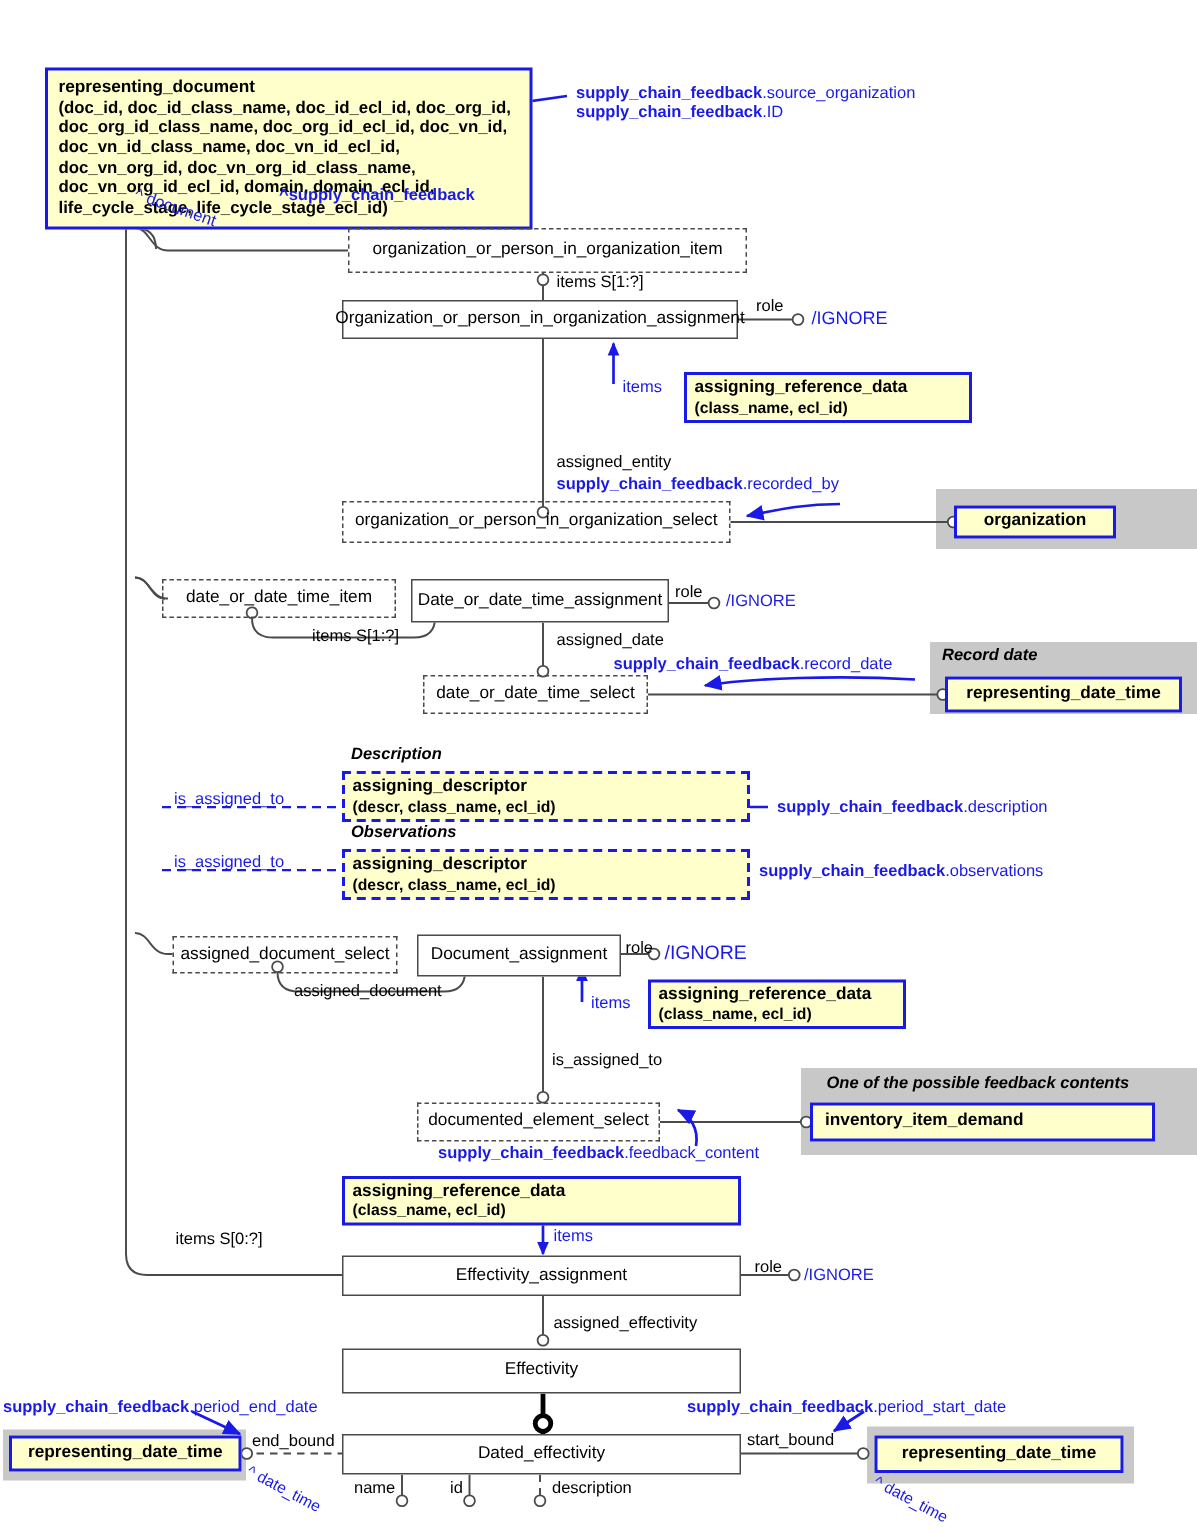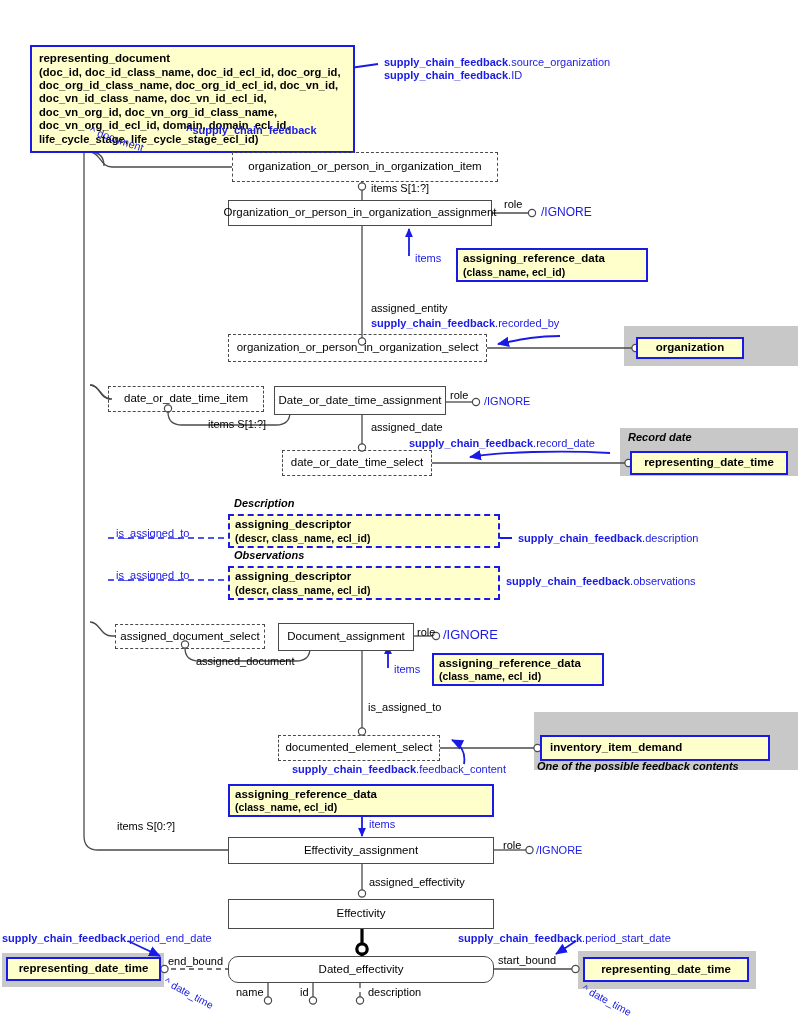--- a/index.html
+++ b/index.html
@@ -86,21 +86,21 @@
 
 <div id="canvas">
 
   <div class="grey-panel" style="left:624px;top:326px;width:174px;height:40px;"></div>
 
   <div class="grey-panel" style="left:620px;top:428px;width:178px;height:48px;">
     <div class="lbl lbl-ital" style="left:8px;top:3px;">Record date</div>
   </div>
 
   <div class="grey-panel" style="left:534px;top:712px;width:264px;height:58px;">
-    <div class="lbl lbl-ital" style="left:3px;top:4px;margin-top:44px;">One of the possible feedback contents</div>
+    <div class="lbl lbl-ital" style="left:17px;top:4px;">One of the possible feedback contents</div>
   </div>
 
   <div class="grey-panel" style="left:2px;top:953px;width:162px;height:34px;"></div>
 
   <div class="grey-panel" style="left:578px;top:951px;width:178px;height:38px;"></div>
 
   <svg id="wires" viewBox="0 0 798 1022" xmlns="http://www.w3.org/2000/svg">
     <defs>
       <marker id="bluearrow" markerWidth="9" markerHeight="9" refX="8" refY="4.5" orient="auto" markerUnits="userSpaceOnUse">
         <path d="M0,0.6 L9,4.5 L0,8.4 z" fill="#1a1ae6"></path>
@@ -307,21 +307,21 @@
   </div>
 
   <div class="node solid-box ctr" style="left:228px;top:837px;width:266px;height:27px;">
     <div>Effectivity_assignment</div>
   </div>
 
   <div class="node solid-box ctr" style="left:228px;top:899px;width:266px;height:30px;">
     <div>Effectivity</div>
   </div>
 
-  <div class="node solid-box ctr" style="left:228px;top:956px;width:266px;height:27px;border-radius:10px;">
+  <div class="node solid-box ctr" style="left:228px;top:956px;width:266px;height:27px;">
     <div>Dated_effectivity</div>
   </div>
 
   <div class="node yellow-box ctr" style="left:6px;top:957px;width:155px;height:24px;">
     <div class="name-bold">representing_date_time</div>
   </div>
 
   <div class="node yellow-box ctr" style="left:583px;top:957px;width:166px;height:25px;">
     <div class="name-bold">representing_date_time</div>
   </div>

